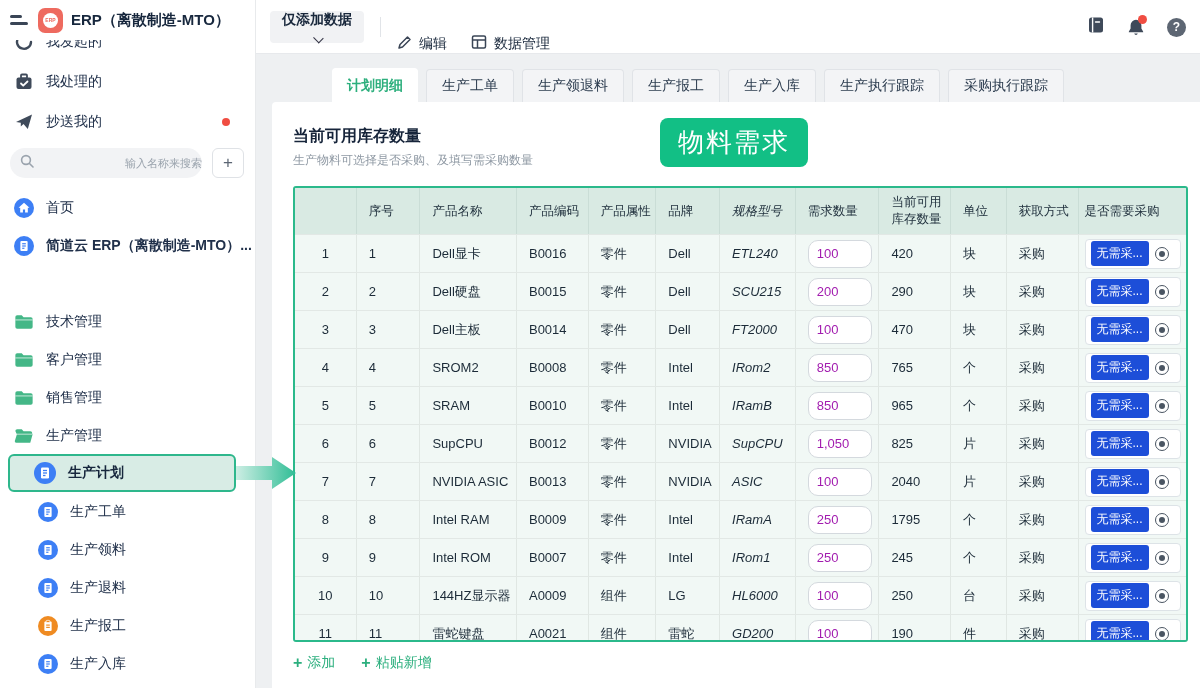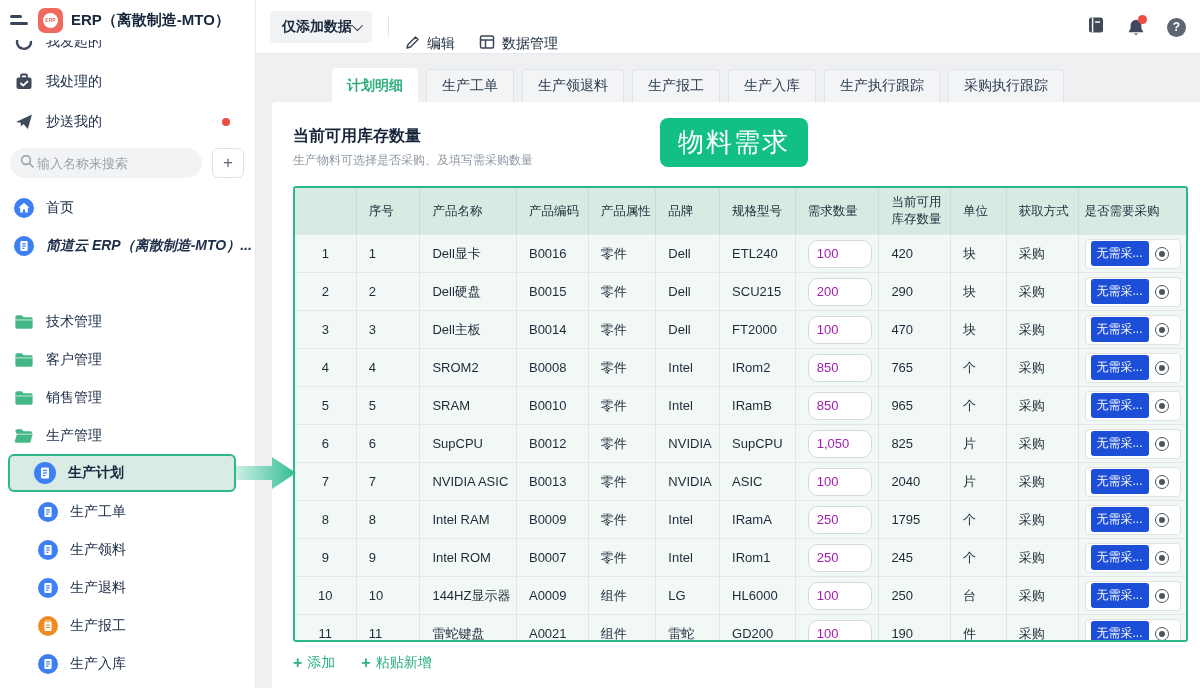--- a/index.html
+++ b/index.html
@@ -13,41 +13,41 @@
   .burger i { position:absolute; left:0; height:2.5px; border-radius:2px; background:#3a4556; display:block; }
   .burger i:nth-child(1){ top:1px; width:12px; }
   .burger i:nth-child(2){ top:8px; width:18px; }
   .applogo { width:25px; height:25px; border-radius:7px; background:#ee6a5f; display:flex; align-items:center; justify-content:center; margin-right:8px; }
   .applogo .inner { width:15px; height:15px; border-radius:50%; background:#fff; color:#ee6a5f; font-size:5px; font-weight:bold; display:flex; align-items:center; justify-content:center; }
   .sb-title { font-size:15px; font-weight:bold; color:#17273d; }
 
   .sb-row { position:absolute; left:0; width:256px; height:36px; display:flex; align-items:center; cursor:pointer; }
   .sb-row .ic { width:20px; display:flex; justify-content:center; margin-left:14px; }
   .sb-row .lb { margin-left:12px; font-size:14px; color:#20304a; }
-  .sb-row .lb.bold { font-weight:bold;font-style:italic; }
+  .sb-row .lb.bold { font-weight:bold; }
   .dot { position:absolute; right:26px; width:8px; height:8px; border-radius:50%; background:#f04d42; }
 
   .searchwrap { position:absolute; left:0; top:148px; width:256px; height:30px; }
   .searchbox { position:absolute; left:10px; top:0; width:192px; height:30px; background:#f2f3f5; border-radius:16px; display:flex; align-items:center; padding-left:10px; }
-  .searchbox input { border:0; outline:0; background:transparent; font-size:13px; color:#333; width:150px; margin-left:3px; font-family:inherit; }
+  .searchbox input { border:0; outline:0; background:transparent; font-size:11px; color:#333; width:150px; margin-left:20px; font-family:inherit;text-align:right; }
   .searchbox input::placeholder { color:#9aa3ad; }
   .plusbtn { position:absolute; left:212px; top:0; width:32px; height:30px; border:1px solid #dfe2e6; border-radius:6px; background:#fff; font-size:17px; color:#5b6573; display:flex; align-items:center; justify-content:center; cursor:pointer; }
 
   .sel-item { position:absolute; left:8px; top:454px; width:228px; height:38px; background:#d8ece5; border:2px solid #2eb78c; border-radius:6px; display:flex; align-items:center; cursor:pointer; z-index:2; }
   .sel-item .ic { margin-left:24px; display:flex; }
   .sel-item .lb { margin-left:12px; font-size:14px; font-weight:bold; color:#17273d; }
   .sub-row .ic { margin-left:38px !important; }
 
   
   .jump-arrow { position:absolute; left:236px; top:455px; z-index:6; }
 
   
   .main { position:absolute; left:256px; top:0; width:944px; height:688px; }
   .topbar { position:absolute; left:0; top:0; width:944px; height:54px; background:#fff; border-bottom:1px solid #e7e9ec; display:flex; align-items:center; z-index:3; }
-  .mode-btn { margin-left:14px; background:#f1f2f4; border:0; border-radius:4px; height:32px; padding:0 12px; font-size:14px; font-weight:bold; color:#18273b; display:flex; align-items:center; cursor:pointer; font-family:inherit; }
+  .mode-btn { margin-left:14px; background:#f1f2f4; border:0; border-radius:4px; height:32px; padding:0 12px; font-size:14px; font-weight:bold; color:#18273b; display:flex; align-items:center; gap:7px; cursor:pointer; font-family:inherit;flex-direction:column; }
   .chev { width:8px; height:8px; border-right:1.8px solid #334; border-bottom:1.8px solid #334; transform:rotate(45deg) translateY(-2px); }
   .tb-div { width:1px; height:20px; background:#e1e4e8; margin:0 16px; }
   .tb-link { display:flex; align-items:center; gap:7px; font-size:14px; color:#18273b; cursor:pointer; margin-right:24px; background:none; border:0; font-family:inherit;margin-top:34px; }
   .tb-right { position:absolute; right:14px; top:0; height:54px; display:flex; align-items:center; gap:22px; }
   .bell-wrap { position:relative; display:flex; cursor:pointer; }
   .bell-dot { position:absolute; right:-2px; top:-3px; width:9px; height:9px; border-radius:50%; background:#f04d42; }
   .help-circle { width:19px; height:19px; border-radius:50%; background:#5d6673; color:#fff; font-size:12px; font-weight:bold; display:flex; align-items:center; justify-content:center; cursor:pointer; }
 
   .content { position:absolute; left:0; top:54px; width:944px; height:634px; background:#eef0f2; }
   .tabs { position:absolute; left:36px; top:14px; display:flex; align-items:flex-end; gap:8px; z-index:2;padding-left:40px; }
@@ -62,21 +62,21 @@
   
   .twrap { position:absolute; left:21px; top:84px; width:895px; height:456px; border:2px solid #2bb98b; border-radius:3px; overflow:hidden; background:#f1f8f5; }
   .thead { display:flex; height:46px; background:#d9eae3; }
   .hc { display:flex; align-items:center; padding-left:12px; font-size:12.5px; font-weight:500; color:#22323f; border-right:1px solid rgba(30,80,60,0.08); line-height:1.35; }
   .hc:last-child { border-right:none; }
   .trow { display:flex; height:38px; background:#f1f8f5; border-top:1px solid #e2e8e5; }
   .tc { display:flex; align-items:center; padding-left:12px; font-size:13px; color:#1c2b38; border-right:1px solid #e0e7e3; overflow:hidden; white-space:nowrap; }
   .tc:last-child { border-right:none; }
   .c0 { width:62px; justify-content:center; padding-left:0; }
   .c1 { width:64px; } .c2 { width:97px; } .c3 { width:72px; } .c4 { width:68px; }
-  .c5 { width:64px; } .c6 { width:76px; } .c7 { width:84px; } .c8 { width:72px; }
+  .c5 { width:64px; } .c6 { width:76px;font-style:italic; } .c7 { width:84px; } .c8 { width:72px; }
   .c9 { width:56px; } .c10 { width:72px; } .c11 { width:108px; padding-left:6px; }
   .hc.c8 { padding-right:4px; white-space:normal; }
   .qty-input { width:64px; height:28px; border:1px solid #d4d9de; border-radius:10px; background:#fff; font-size:13px; color:#a21caf; padding-left:8px; outline:none; font-family:inherit; }
   .pbox { width:96px; height:30px; background:#fff; border:1px solid #dde3e7; border-radius:4px; display:flex; align-items:center; padding:0 5px; gap:6px; }
   .gold { background:#1d4ed8; color:#fff; border:0; border-radius:3px; font-size:12px; padding:4px 6px; cursor:pointer; white-space:nowrap; font-family:inherit; }
   .radio { width:14px; height:14px; border:1.6px solid #4a5562; border-radius:50%; display:flex; align-items:center; justify-content:center; cursor:pointer; flex:none; }
   .rdot { width:6px; height:6px; border-radius:50%; background:#4a5562; }
 
   .tfoot { position:absolute; left:21px; top:552px; display:flex; gap:26px; }
   .green-link { display:flex; align-items:center; gap:5px; color:#2caf7e; font-size:14px; background:none; border:0; cursor:pointer; font-family:inherit; }

